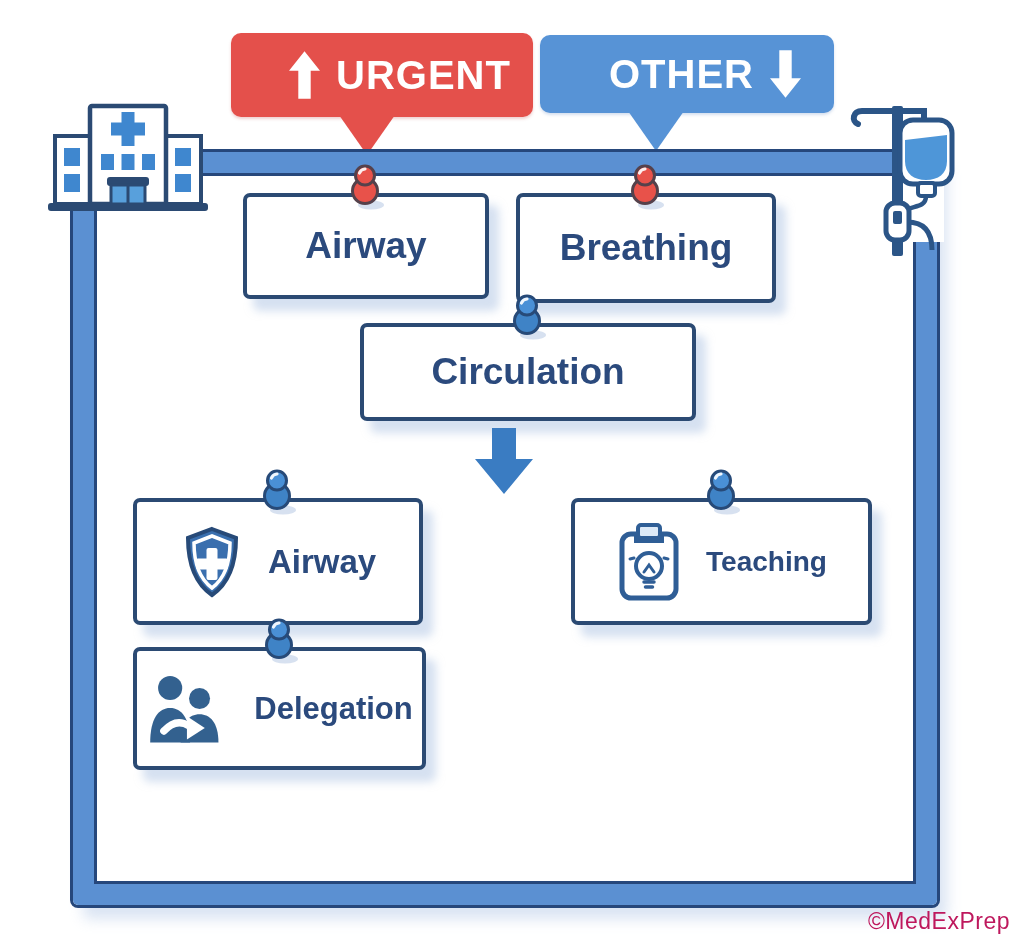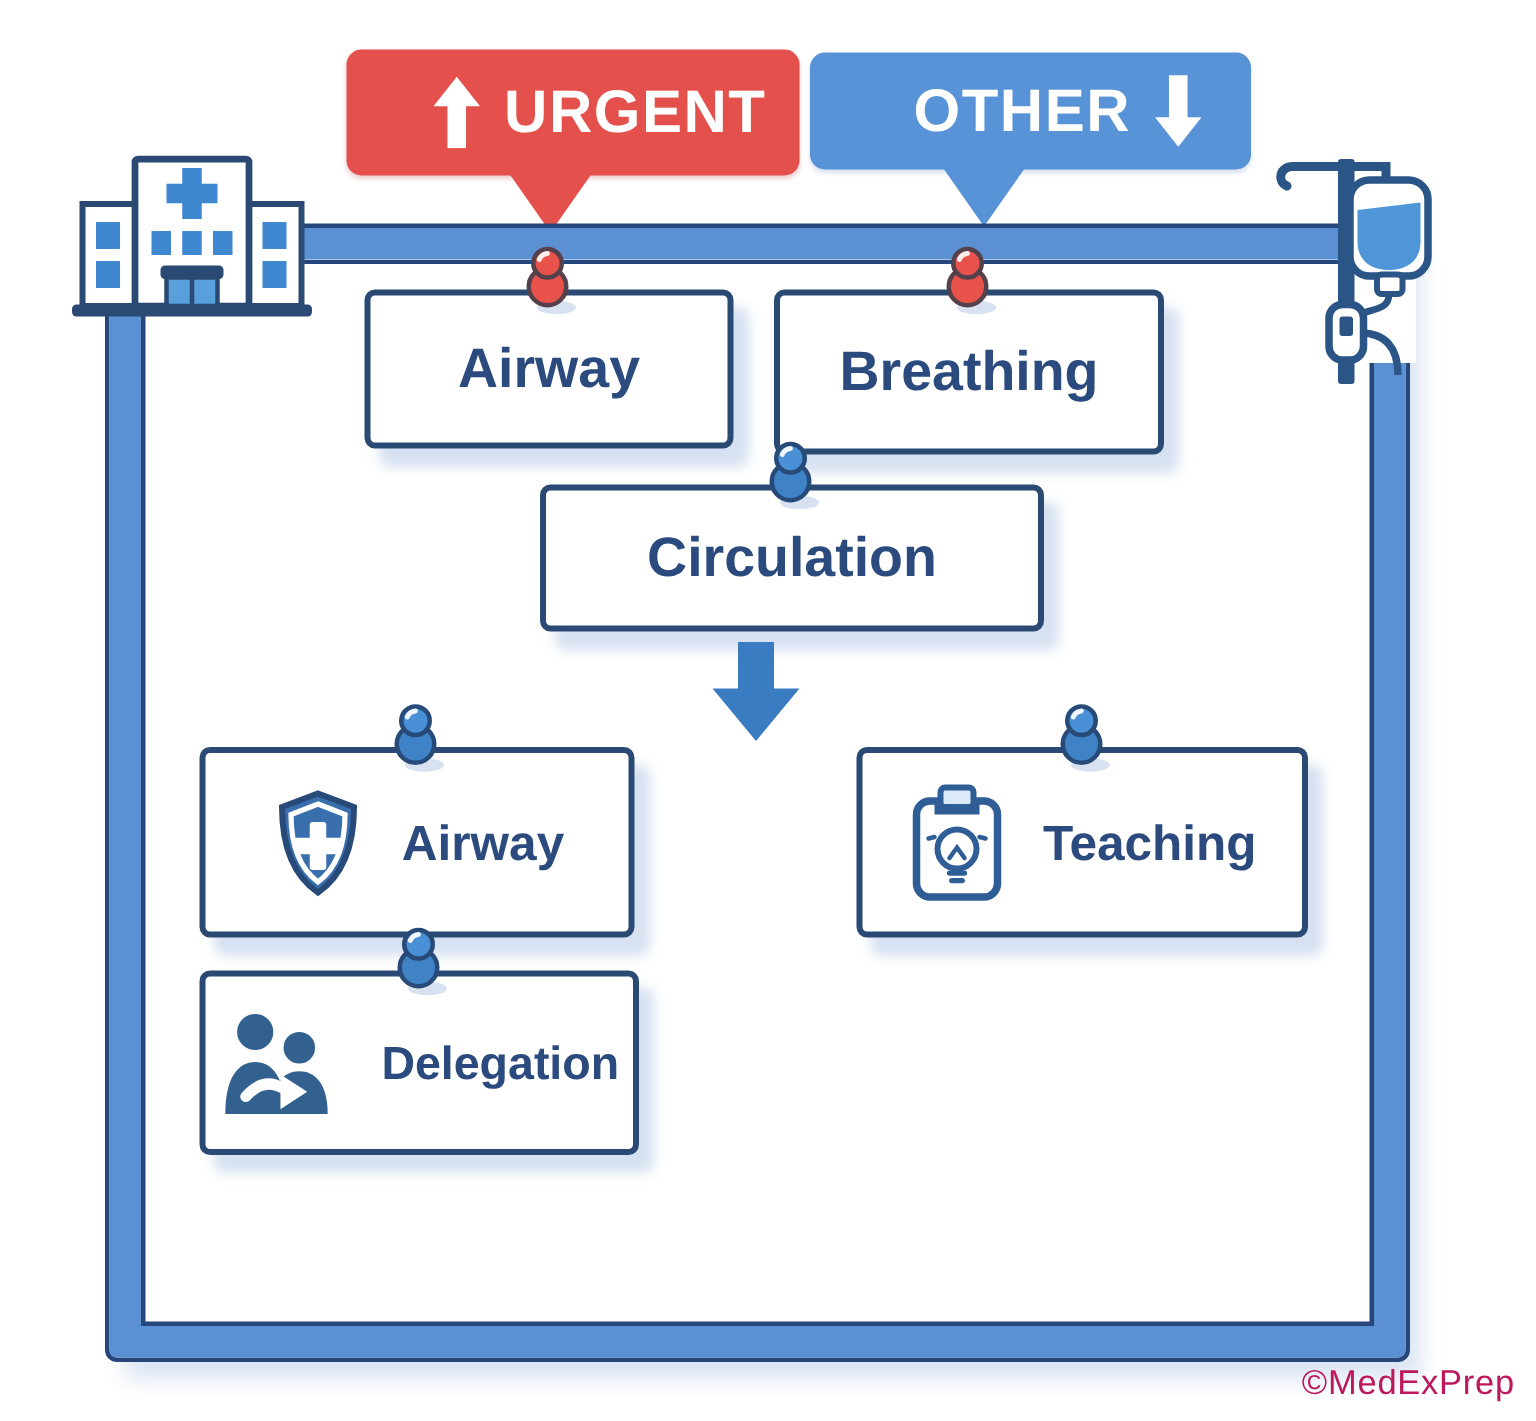--- a/index.html
+++ b/index.html
@@ -36,21 +36,21 @@
     position:absolute;background:#ffffff;border:4px solid #2b4a73;border-radius:7px;
     box-sizing:border-box;display:flex;align-items:center;justify-content:center;
     gap:24px;color:#2b4a7d;font-weight:700;
     box-shadow:10px 12px 8px rgba(173,195,228,.5);
   }
   .card .label{white-space:nowrap;}
   .card-airway       {left:243px;top:193px;width:246px;height:106px;font-size:37px;}
   .card-breathing    {left:516px;top:193px;width:260px;height:110px;font-size:37px;}
   .card-circulation  {left:360px;top:323px;width:336px;height:98px; font-size:37px;}
   .card-safety       {left:133px;top:498px;width:290px;height:127px;font-size:33px;}
-  .card-teaching     {left:571px;top:498px;width:301px;height:127px;font-size:33px;}
+  .card-teaching     {left:571px;top:498px;width:301px;height:127px;font-size:28px;}
   .card-delegation   {left:133px;top:647px;width:293px;height:123px;font-size:31px;justify-content:center;}
   .card-documentation{left:570px;top:647px;width:302px;height:123px;font-size:29px;}
 
   .pin{position:absolute;top:-33px;left:50%;transform:translateX(-50%);width:40px;height:46px;}
 
   .deco{position:absolute;}
   .deco-hospital{left:46px;top:98px;}
   .deco-iv{left:840px;top:90px;}
   .flow-arrow{left:475px;top:428px;}
   .watermark{

